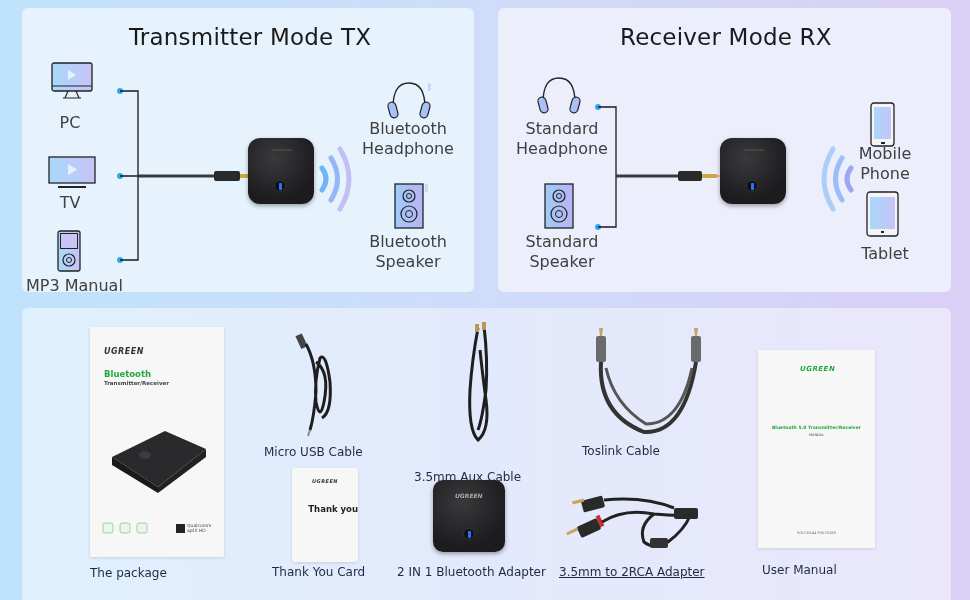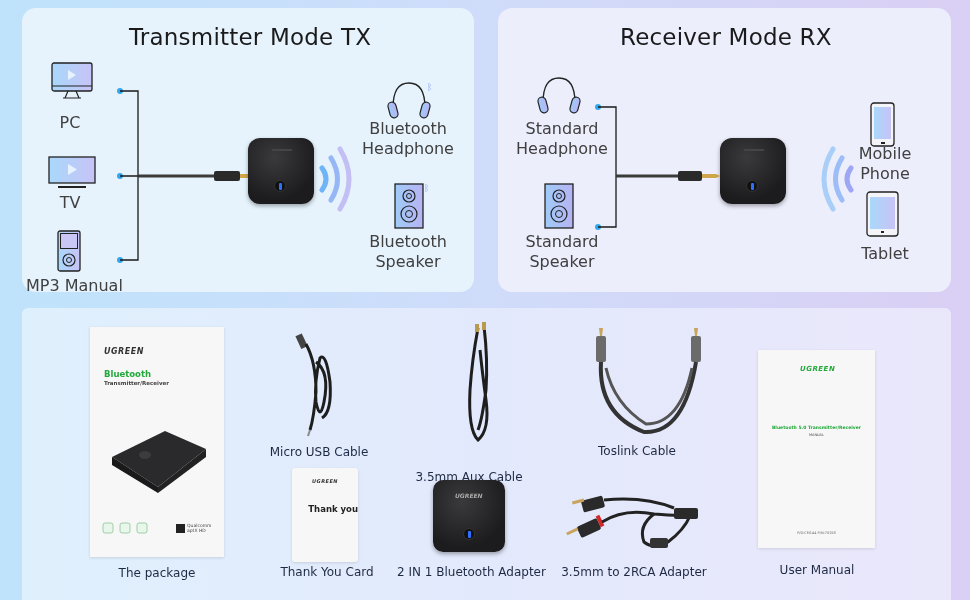--- a/index.html
+++ b/index.html
@@ -5,38 +5,38 @@
   * { box-sizing: border-box; margin: 0; padding: 0; }
   html, body { width: 970px; height: 600px; overflow: hidden; }
   body {
     font-family: "DejaVu Sans", sans-serif;
     background: linear-gradient(90deg, #bfe3fb 0%, #cfdcfa 50%, #dacff4 100%);
     position: relative;
     color: #1b1b1b;
   }
   .panel {
     position: absolute;
-    border-radius: 14px;
+    border-radius: 6px;
   }
   #tx-panel { left: 22px; top: 8px; width: 452px; height: 284px; background: #e6f3fd; }
   #rx-panel { left: 498px; top: 8px; width: 453px; height: 284px; background: #eceefc; }
   #pkg-panel { left: 22px; top: 308px; width: 929px; height: 292px;
     background: linear-gradient(90deg, #dff0fd 0%, #e3e9fc 50%, #eae7fb 100%);
     border-radius: 6px 6px 0 0; }
 
   .title {
     position: absolute; font-size: 23px; font-weight: normal; color: #1a1a1a;
     letter-spacing: 0.2px; white-space: nowrap;
   }
   .lbl {
     position: absolute; font-size: 16px; color: #404040; text-align: center;
     line-height: 20px; white-space: nowrap;
   }
   .cap {
-    position: absolute; font-size: 12px; color: #1e2a44; text-align: center; white-space: nowrap;
+    position: absolute; font-size: 12px; color: #1e2a44; white-space: nowrap;
   }
   .abs { position: absolute; }
   svg { display: block; overflow: visible; }
 
   .device {
     position: absolute; width: 66px; height: 66px; border-radius: 12px;
     background: radial-gradient(circle at 40% 30%, #3a3a3c 0%, #1c1c1e 70%);
     box-shadow: 0 2px 4px rgba(0,0,0,0.35);
   }
   .device .bt {
@@ -313,14 +313,14 @@
       <rect x="8" y="14" width="12" height="3" fill="#c9a45c" transform="rotate(-15 14 15)"></rect>
       <rect x="14" y="36" width="22" height="12" rx="2" fill="#2a2a2a" transform="rotate(-25 25 42)"></rect>
       <rect x="34" y="29" width="4" height="12" fill="#d42828" transform="rotate(-25 36 35)"></rect>
       <rect x="2" y="44" width="12" height="3" fill="#c9a45c" transform="rotate(-25 8 45)"></rect>
       <path d="M40 14 Q80 10 110 22 M38 36 Q60 22 90 28 Q120 30 130 30" stroke="#222" stroke-width="3" fill="none"></path>
       <path d="M90 28 Q74 40 80 56 Q90 64 104 56 Q120 44 126 30" stroke="#222" stroke-width="3" fill="none"></path>
       <rect x="110" y="22" width="24" height="11" rx="2" fill="#2a2a2a"></rect>
       <rect x="86" y="52" width="18" height="10" rx="2" fill="#333"></rect>
     </svg>
   </div>
-  <div class="cap" style="left:537px; top:257px; width:150px;">3.5mm to 2RCA Adapter</div>
+  <div class="cap" style="left:537px; top:257px; width:150px;text-decoration:underline;">3.5mm to 2RCA Adapter</div>
 </div>
 
 </body></html>

